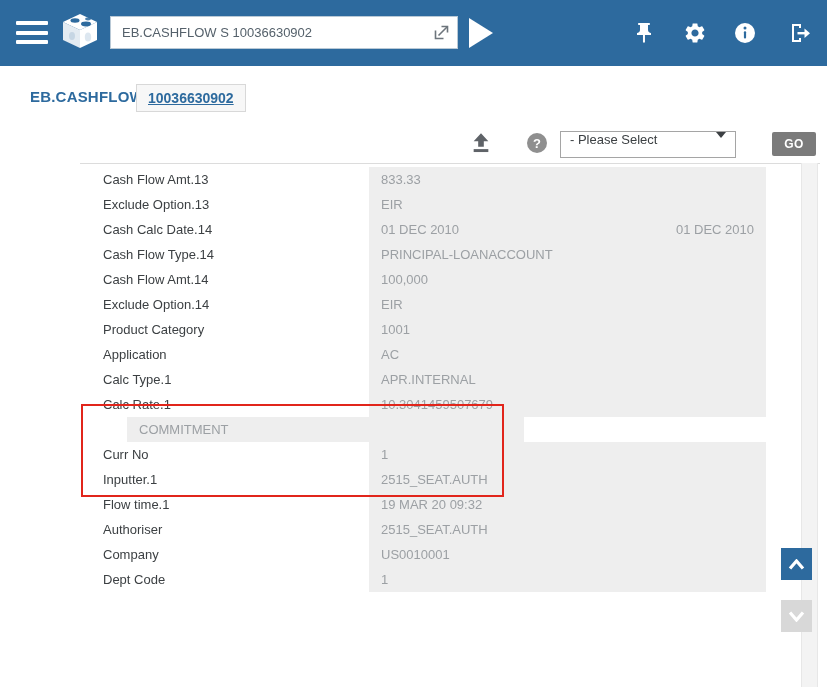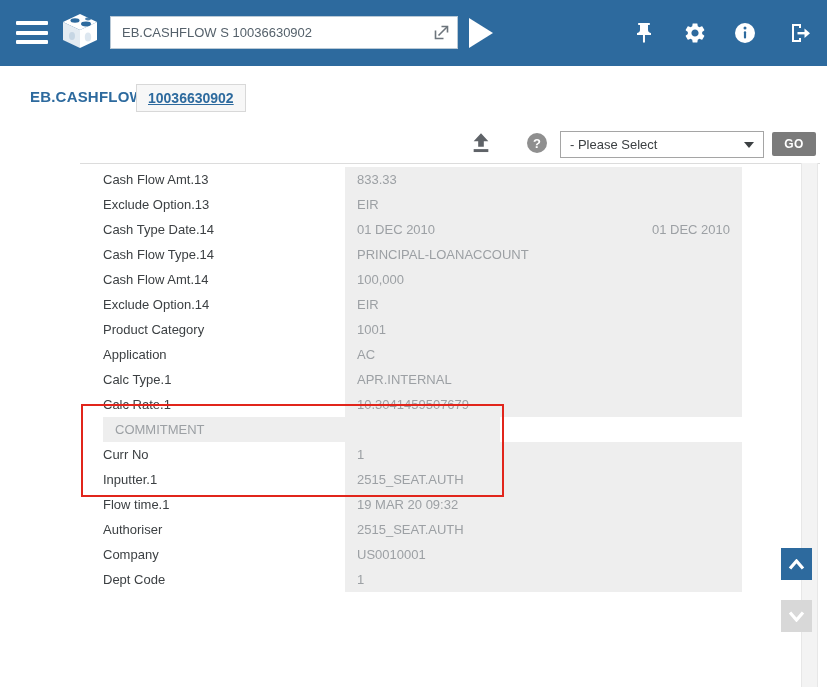--- a/index.html
+++ b/index.html
@@ -25,35 +25,35 @@
   .top-ic{position:absolute;top:21px;width:24px;height:24px;cursor:pointer;}
 
   
   .crumb-title{position:absolute;left:30px;top:88px;font-size:15px;font-weight:600;color:var(--blue);letter-spacing:.2px;}
   .crumb-chip{position:absolute;left:136px;top:84px;padding:5px 11px;background:#f7f7f7;
     border:1px solid #d8d8d8;color:var(--blue);font-size:14px;font-weight:600;text-decoration:underline;}
 
   
   .upload-btn{position:absolute;left:470px;top:132px;width:22px;height:22px;background:none;border:none;cursor:pointer;}
   .help-btn{position:absolute;left:526px;top:132px;width:22px;height:22px;background:none;border:none;cursor:pointer;}
-  .select-box{position:absolute;left:560px;top:131px;width:204px;height:27px;background:#fff;
-    border:1px solid #a5a5a5;display:flex;align-items:center;padding:0 9px;cursor:pointer;}
+  .select-box{position:absolute;left:560px;top:131px;width:176px;height:27px;background:#fff;
+    border:1px solid #a5a5a5;display:flex;align-items:flex-start;padding:0 9px;cursor:pointer;}
   .select-label{flex:1;font-size:13px;color:#3c4043;}
   .select-caret{width:0;height:0;border-left:5px solid transparent;border-right:5px solid transparent;
     border-top:6px solid #3c4043;}
   .go-btn{position:absolute;left:744px;top:132px;width:44px;height:24px;background:var(--go-gray);
     border:none;border-radius:2px;color:#fff;font-size:12px;font-weight:bold;letter-spacing:.5px;cursor:pointer;
     font-family:"Liberation Sans",sans-serif;margin-left:28px;}
 
   
   .panel{position:absolute;left:80px;top:163px;width:740px;border-top:1px solid #dcdcdc;padding-top:5px;}
   .row{display:flex;align-items:center;height:20px;margin:0 0 5px 23px;}
   .flabel{width:242px;font-size:13px;color:#3c4043;}
   .fvalue{width:397px;height:25px;background:var(--field-bg);display:flex;align-items:center;
-    justify-content:space-between;padding:0 12px;font-size:13px;color:#9ca0a4;}
+    justify-content:space-between;padding:0 12px;font-size:13px;color:#9ca0a4;margin-left:24px;}
 
   
   .red-box{position:absolute;left:81px;top:404px;width:423px;height:93px;border:2px solid var(--red);z-index:5;}
 
   
   .scroll-track{position:absolute;left:801px;top:163px;width:17px;height:524px;background:#f3f3f3;
     border-left:1px solid #e7e7e7;border-right:1px solid #e7e7e7;cursor:pointer;}
   .scroll-up,.scroll-down{position:absolute;left:781px;width:31px;height:32px;border:none;cursor:pointer;
     display:flex;align-items:center;justify-content:center;z-index:6;}
   .scroll-up{top:548px;background:var(--blue);}
@@ -150,21 +150,21 @@
             <span>833.33</span>
           </div>
         </div>
         <div class="row">
           <div class="flabel">Exclude Option.13</div>
           <div class="fvalue">
             <span>EIR</span>
           </div>
         </div>
         <div class="row">
-          <div class="flabel">Cash Type Date.14</div>
+          <div class="flabel">Cash Calc Date.14</div>
           <div class="fvalue">
             <span>01 DEC 2010</span>
             <span>01 DEC 2010</span>
           </div>
         </div>
         <div class="row">
           <div class="flabel">Cash Flow Type.14</div>
           <div class="fvalue">
             <span>PRINCIPAL-LOANACCOUNT</span>
           </div>

